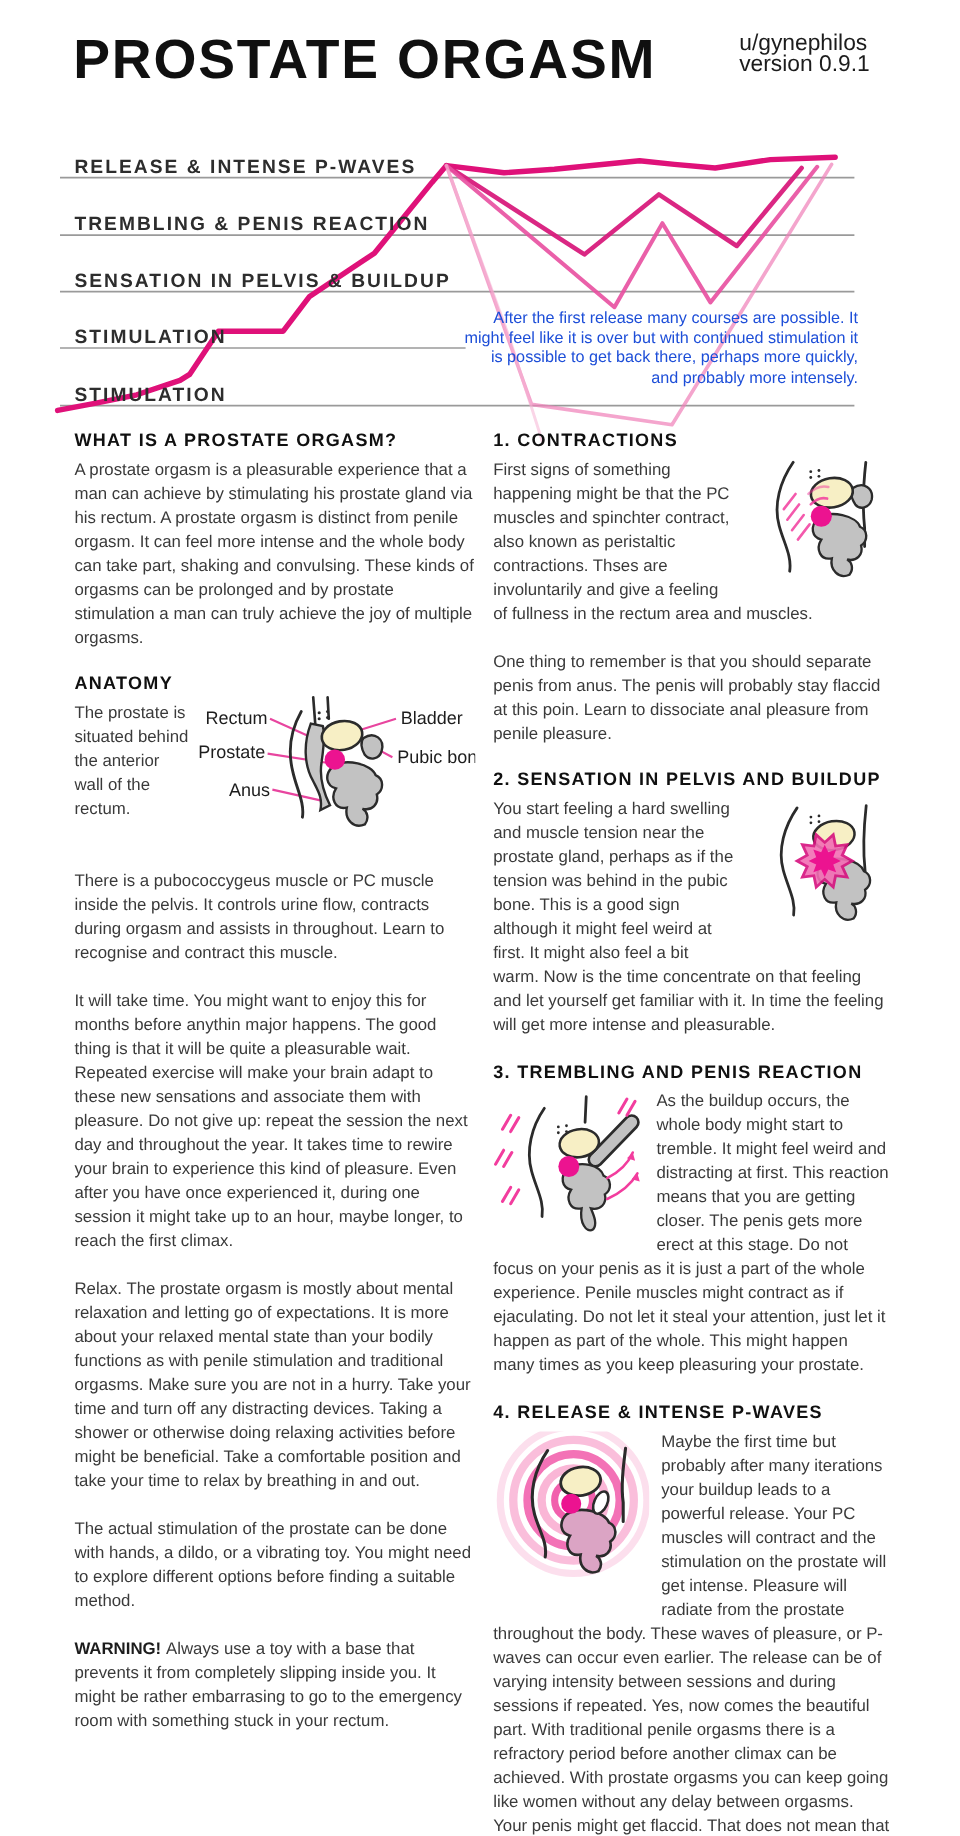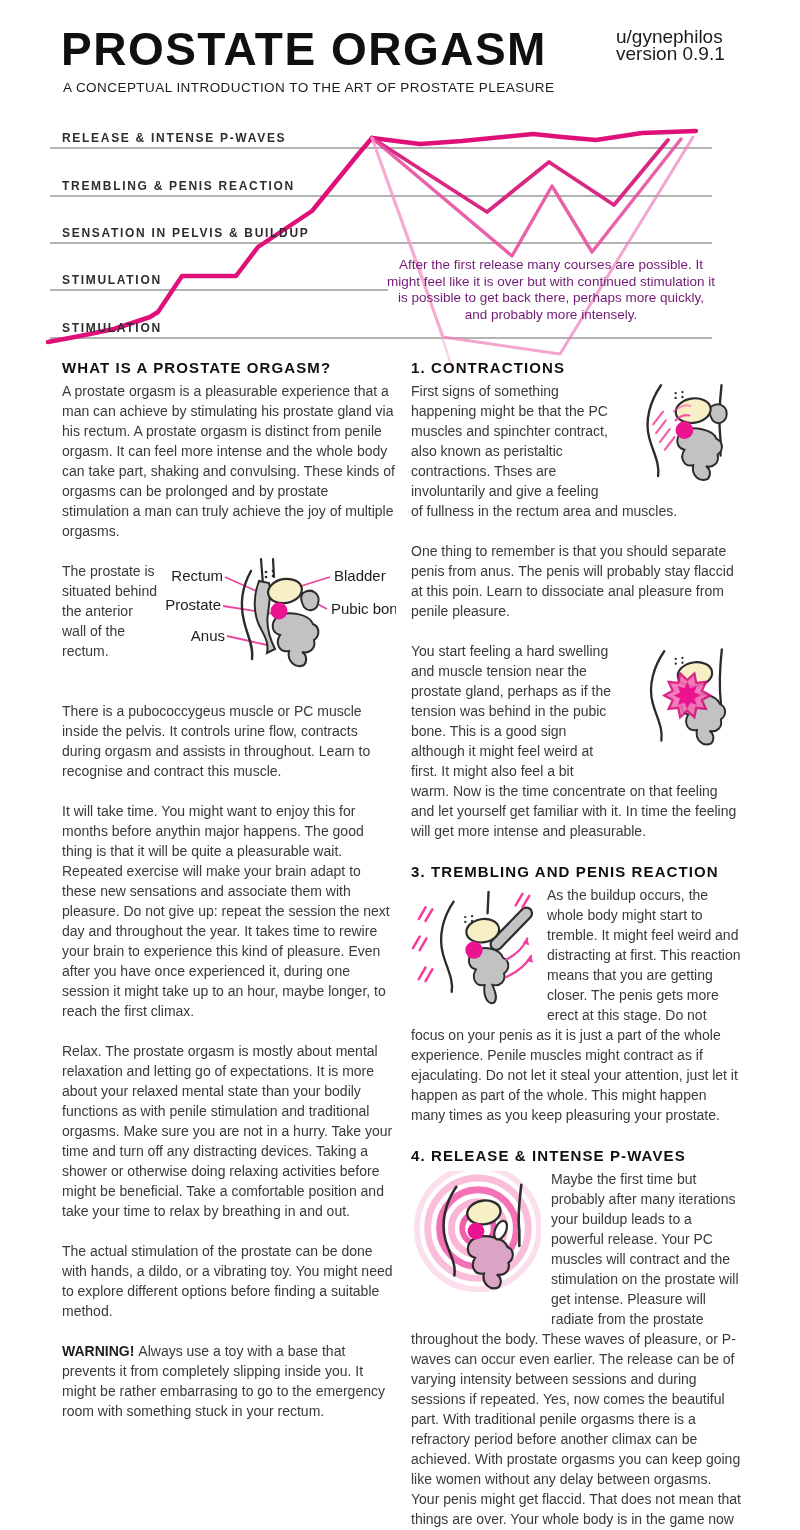--- a/index.html
+++ b/index.html
@@ -6,24 +6,24 @@
   .page{position:relative;width:800px;height:1530px;background:#fff;overflow:hidden;
         font-family:"Liberation Sans",sans-serif;color:#3a3a3a;}
   
   .title{position:absolute;left:61px;top:22px;font-size:46px;font-weight:800;
          letter-spacing:1.5px;color:#101010;white-space:nowrap;}
   .subtitle{position:absolute;left:63px;top:80px;font-size:13.5px;letter-spacing:.45px;color:#1c1c1c;white-space:nowrap;}
   .credit{position:absolute;left:616px;top:28px;font-size:19px;line-height:17px;color:#1c1c1c;}
   
   .chart{position:absolute;left:0;top:0;width:800px;height:372px;}
   #chart-svg{position:absolute;left:0;top:0;width:800px;height:372px;}
-  .chart-label{position:absolute;left:62px;font-size:12px;font-weight:700;
+  .chart-label{position:absolute;left:62px;font-size:16px;font-weight:700;
                letter-spacing:1.7px;color:#2d2d2d;white-space:nowrap;}
-  .chart-note{position:absolute;left:387px;top:257px;width:328px;text-align:center;
-              font-size:13.5px;line-height:16.5px;color:#701a75;}
+  .chart-note{position:absolute;left:387px;top:257px;width:328px;text-align:right;
+              font-size:13.5px;line-height:16.5px;color:#1d4ed8;}
   
   .col{position:absolute;top:359px;}
   .col-left{left:62px;width:334px;}
   .col-right{left:411px;width:331px;}
   h3{font-size:15px;font-weight:800;letter-spacing:1.1px;color:#101010;
      margin:0 0 5px 0;white-space:nowrap;}
   .col p{font-size:14px;line-height:20px;margin:0 0 20px 0;color:#3a3a3a;}
   .sect{margin-bottom:2px;}
   .clear{clear:both;}
   .f-right{float:right;margin:0 0 6px 8px;}
@@ -31,21 +31,20 @@
   .anatomy-svg{float:right;margin:-4px 0 4px 4px;}
   strong.warn{color:#1c1c1c;margin-right:4px;margin-top:44px;}
   .ill path,.ill ellipse,.ill circle,.ill line{vector-effect:none;}
 </style>
 </head>
 <body>
 
 <div class="page">
 
   <div class="title">PROSTATE ORGASM</div>
-  <div class="subtitle">A CONCEPTUAL INTRODUCTION TO THE ART OF PROSTATE PLEASURE</div>
   <div class="credit">
     <div>u/gynephilos</div>
     <div>version 0.9.1</div>
   </div>
 
   <div class="chart">
     <svg id="chart-svg" viewBox="0 0 800 372">
         <line x1="50" x2="712" y1="148" y2="148" stroke="#9a9a9a" stroke-width="1.4"></line>
         <line x1="50" x2="712" y1="196" y2="196" stroke="#9a9a9a" stroke-width="1.4"></line>
         <line x1="50" x2="712" y1="243" y2="243" stroke="#9a9a9a" stroke-width="1.4"></line>
@@ -67,20 +66,21 @@
   </div>
 
   <div class="col col-left">
 
     <div class="sect">
       <h3>WHAT IS A PROSTATE ORGASM?</h3>
       <p>A prostate orgasm is a pleasurable experience that a man can achieve by stimulating his prostate gland via his rectum. A prostate orgasm is distinct from penile orgasm. It can feel more intense and the whole body can take part, shaking and convulsing. These kinds of orgasms can be prolonged and by prostate stimulation a man can truly achieve the joy of multiple orgasms.</p>
     </div>
 
     <div class="sect">
+      <h3>ANATOMY</h3>
 
       <svg class="anatomy-svg ill" width="235" height="140" viewBox="0 0 235 140">
 
         <g stroke="#e8459f" stroke-width="1.8">
           <line x1="64" y1="20" x2="102" y2="37"></line>
           <line x1="62" y1="49" x2="114" y2="57"></line>
           <line x1="66" y1="79" x2="106" y2="88"></line>
           <line x1="169" y1="20" x2="137" y2="30"></line>
           <line x1="166" y1="52" x2="151" y2="44"></line>
         </g>
@@ -151,20 +151,21 @@
             <circle cx="64" cy="11" r="1.2"></circle>
               <circle cx="64" cy="16" r="1.2"></circle>
           </g>
         </g>
       </svg>
       <p>First signs of something happening might be that the PC muscles and spinchter contract, also known as peristaltic contractions. Thses are involuntarily and give a feeling of fullness in the rectum area and muscles.</p>
       <p class="clear">One thing to remember is that you should separate penis from anus. The penis will probably stay flaccid at this poin. Learn to dissociate anal pleasure from penile pleasure.</p>
     </div>
 
     <div class="sect">
+      <h3>2. SENSATION IN PELVIS AND BUILDUP</h3>
       <svg class="f-right ill" width="120" height="128" viewBox="0 0 125 132">
         <g stroke-linecap="round">
           <path d="M44,10 C33,26 27,46 32,64 C36,79 43,90 41,103" fill="none" stroke="#2b2b2b" stroke-width="2.4"></path>
           <path d="M104,8 C102,26 101,46 103,64 L103,80" fill="none" stroke="#2b2b2b" stroke-width="2.4"></path>
           <path d="M66,58 C59,65 61,74 69,76 C64,84 68,94 78,92 C76,102 84,110 93,106 C97,101 95,95 91,93 C99,95 105,89 103,81 C109,77 109,68 102,65 C99,56 77,50 66,58 Z" fill="#c2c2c2" stroke="#2b2b2b" stroke-width="2"></path>
           <ellipse cx="76" cy="34" rx="18" ry="12.5" transform="rotate(-9 76 34)" fill="#f7efc5" stroke="#2b2b2b" stroke-width="2.2"></ellipse>
           <g fill="#2b2b2b">
             <circle cx="56" cy="18" r="1.2"></circle>
               <circle cx="56" cy="23" r="1.2"></circle>
             <circle cx="63" cy="17" r="1.2"></circle>

